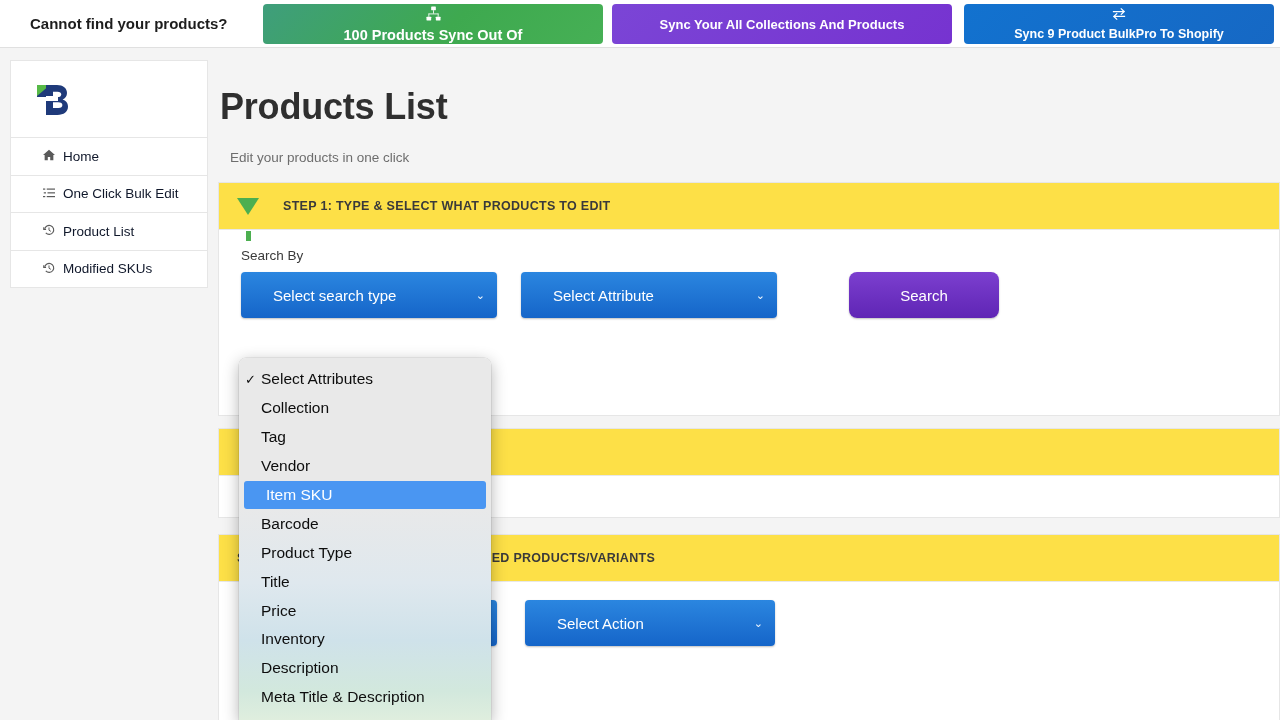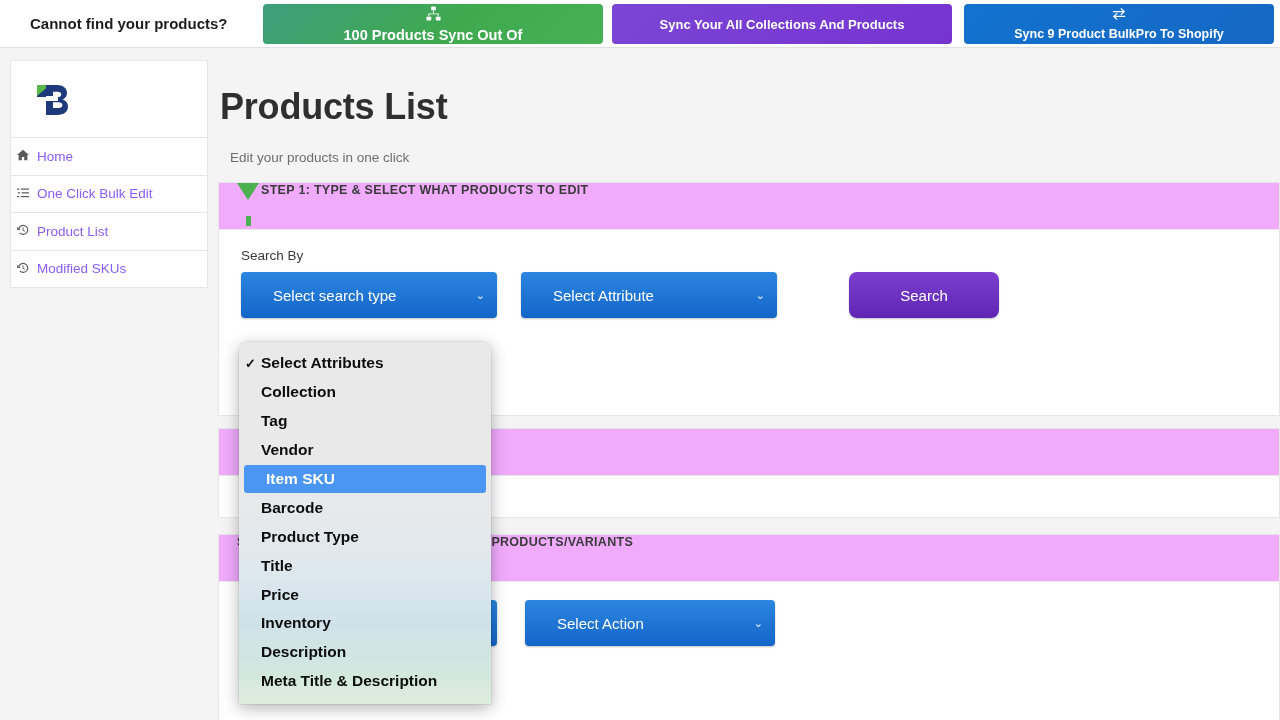--- a/index.html
+++ b/index.html
@@ -53,45 +53,45 @@
     width: 198px;
   }
   .logo-box {
     background: #fff; border: 1px solid #e6e6e6;
     height: 78px; display: flex; align-items: center;
     padding-left: 18px;
   }
   .nav-item {
     background: #fff; border: 1px solid #e6e6e6; border-top: none;
     height: 37.5px; display: flex; align-items: center;
-    padding-left: 6px; gap: 7px; cursor: pointer;
-    font-size: 13.5px; color: #8b5cf6;
+    padding-left: 32px; gap: 7px; cursor: pointer;
+    font-size: 13.5px; color: #0f172a;
   }
   .nav-ico { width: 13px; color: #5a5a5a; font-size: 12px; line-height: 1; }
 
   
   .main { position: absolute; left: 208px; top: 60px; right: 0; bottom: 0; }
   .page-title {
     font-size: 36px; font-weight: bold; color: #2f2f2f;
     margin: 26px 0 0 12px; letter-spacing: -0.2px;
   }
   .page-sub {
     font-size: 13.5px; color: #6d6d6d;
     margin: 22px 0 0 22px;
   }
 
   .card {
     background: #fff; border: 1px solid #e6e6e6;
     margin: 0 0 0 10px; width: 1062px;
     position: absolute;
   }
   .card-head {
-    background: #f0abfc; border-bottom: 1px solid #e8e8e8;
-    height: 47px; display: flex; align-items: flex-start;
-    padding-left: 18px; gap: 2px;
+    background: #fde047; border-bottom: 1px solid #e8e8e8;
+    height: 47px; display: flex; align-items: center;
+    padding-left: 18px; gap: 24px;
   }
   .card-head-text {
     font-size: 12.5px; font-weight: bold; color: #3a3a3a;
     letter-spacing: 0.3px;
   }
   .card-body { padding: 18px 22px 22px 22px; }
   .field-label { font-size: 13.5px; color: #3a3a3a; margin-bottom: 9px; }
 
   .sel {
     height: 46px; border: none; border-radius: 4px;
@@ -114,26 +114,26 @@
 
   
   .funnel { width: 0; height: 0; border-left: 11px solid transparent;
     border-right: 11px solid transparent; border-top: 17px solid #4caf50;
     position: relative; }
   .funnel::after { content:""; position:absolute; left:-2.5px; top:16px;
     width: 5px; height: 10px; background:#4caf50; }
 
   
   .popup {
-    position: absolute; left: 239px; top: 342px;
+    position: absolute; left: 239px; top: 358px;
     width: 252px; height: 362px;
     background: linear-gradient(180deg,#e9e9e9 0%,#e9e9e9 40%,#dfe8ee 62%,#cfe2ea 78%,#d2e8dd 92%,#dfeede 100%);
     border-radius: 7px 7px 0 0;
     box-shadow: 0 4px 16px rgba(0,0,0,.30), 0 0 0 .5px rgba(0,0,0,.12);
-    padding-top: 7px; overflow: hidden; font-weight: bold;
+    padding-top: 7px; overflow: hidden;
   }
   .opt {
     height: 28.9px; display: flex; align-items: center;
     padding-left: 22px; font-size: 15.5px; color: #0d0d0d;
     cursor: pointer; position: relative;
   }
   .opt.checked::before {
     content: "✓"; position: absolute; left: 6px;
     font-size: 13px; color: #0d0d0d;
   }

